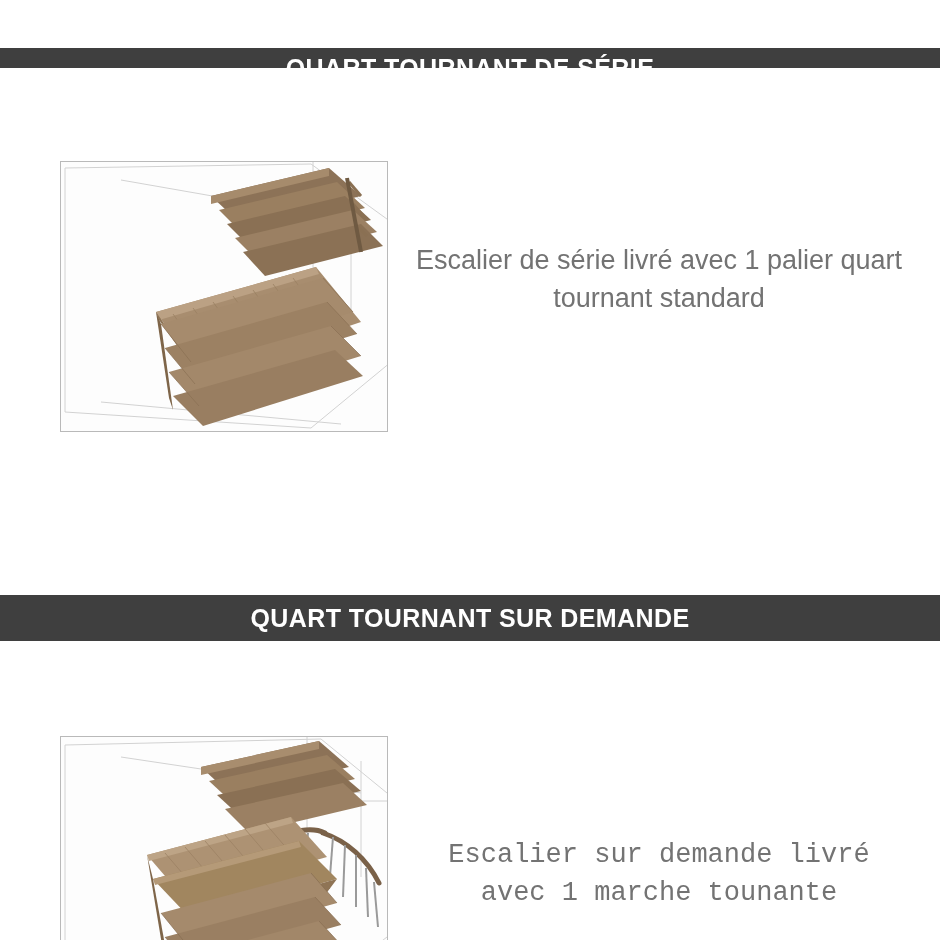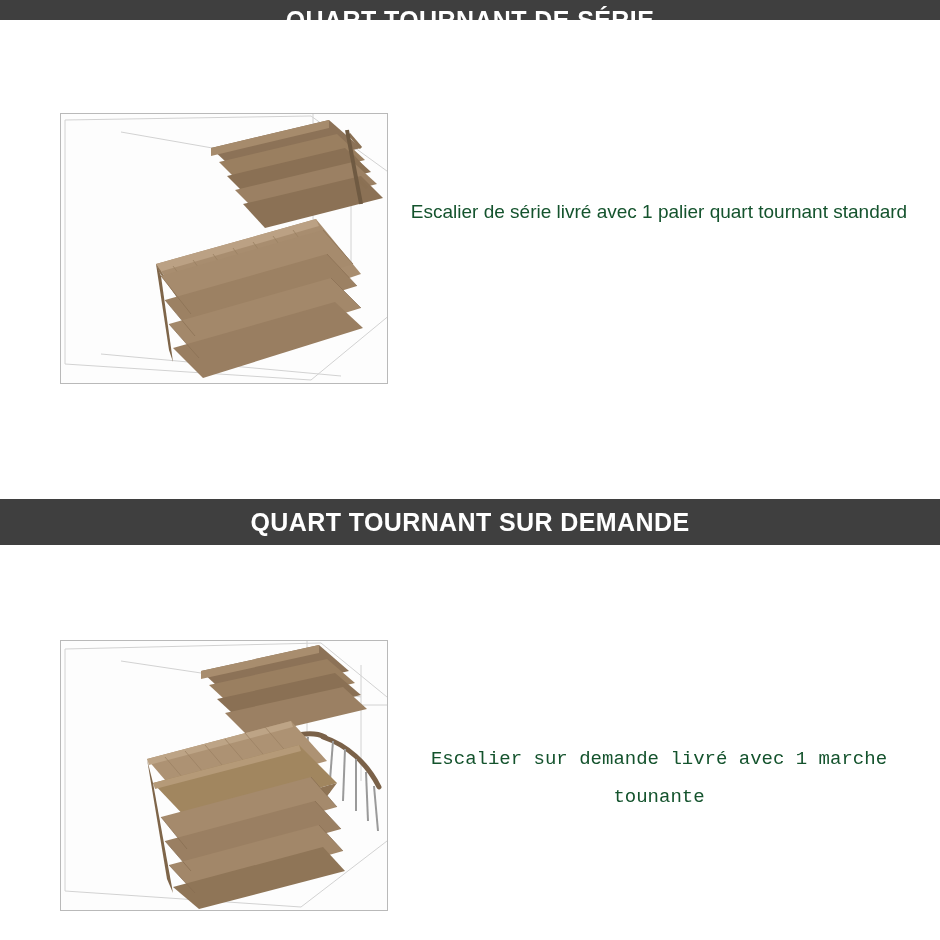--- a/index.html
+++ b/index.html
@@ -28,20 +28,21 @@
     background: #3f3f3f;
     color: #ffffff;
     text-align: center;
     font-weight: bold;
     font-size: 25px;
     letter-spacing: 0.4px;
     line-height: 46px;
     height: 46px;
     box-sizing: border-box;
     overflow: hidden;
+    margin-top: 48px;
   }
   .section-bar.clipped {
     height: 20px;
     line-height: 20px;
     
     display: flex;
     align-items: flex-end;
     justify-content: center;
   }
   .section-bar.clipped span {
@@ -70,22 +71,22 @@
     background: #fdfdfd;
     box-sizing: border-box;
     position: relative;
     overflow: hidden;
   }
   .thumb svg { display: block; }
 
   .caption {
     flex: 1 1 auto;
     text-align: center;
-    color: #14532d;
-    font-size: 19px;
+    color: #737373;
+    font-size: 27px;
     line-height: 38px;
     box-sizing: border-box;
   }
 
   
   #section-1-body { padding: 93px 0 0 60px; }
   #section-1-caption { padding: 80px 30px 0 20px; }
 
   
   #section-2-spacer { height: 115px; }

